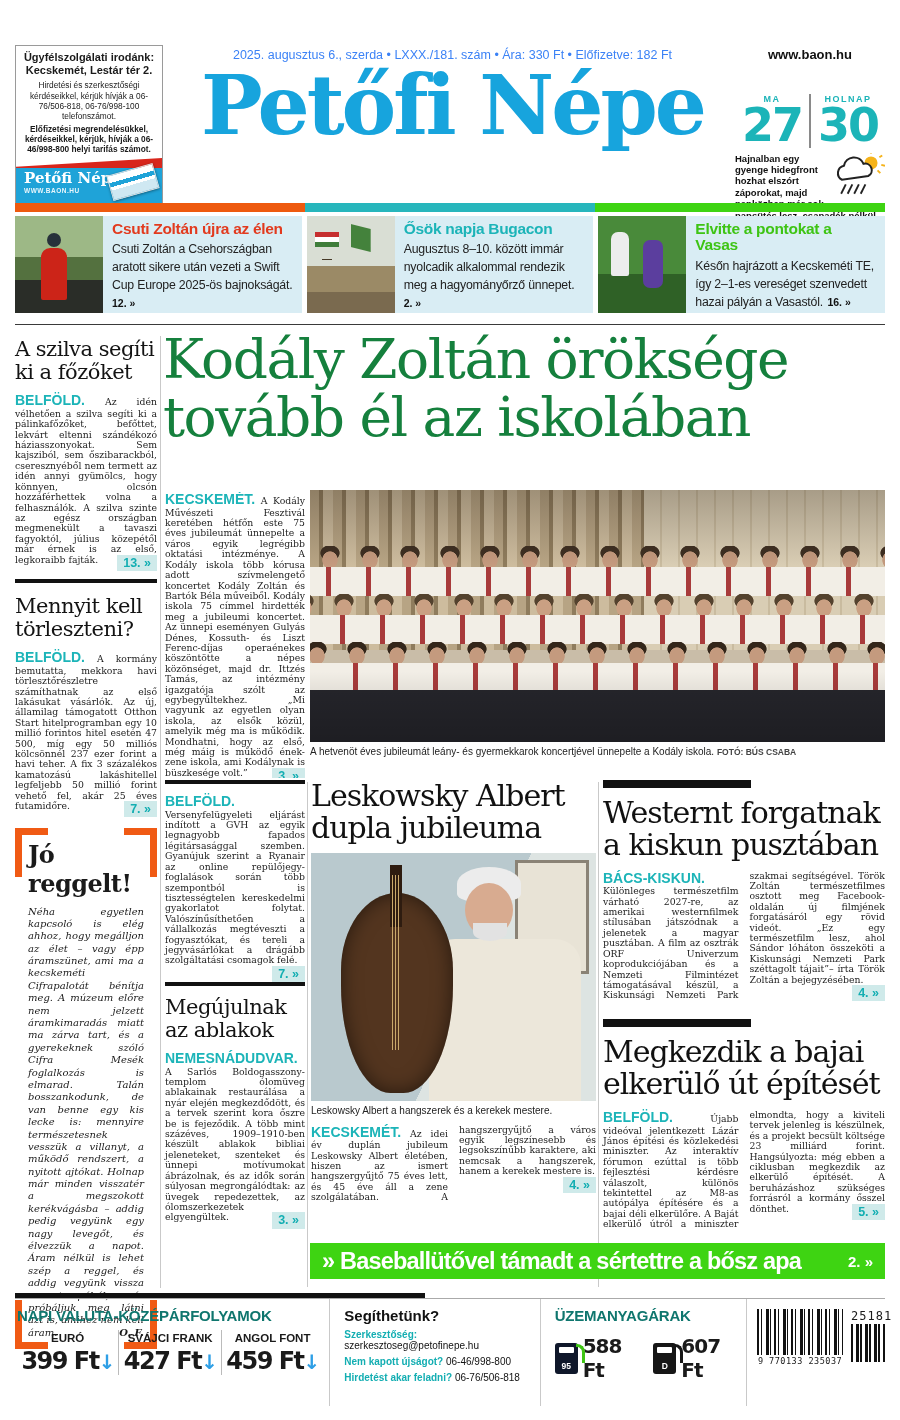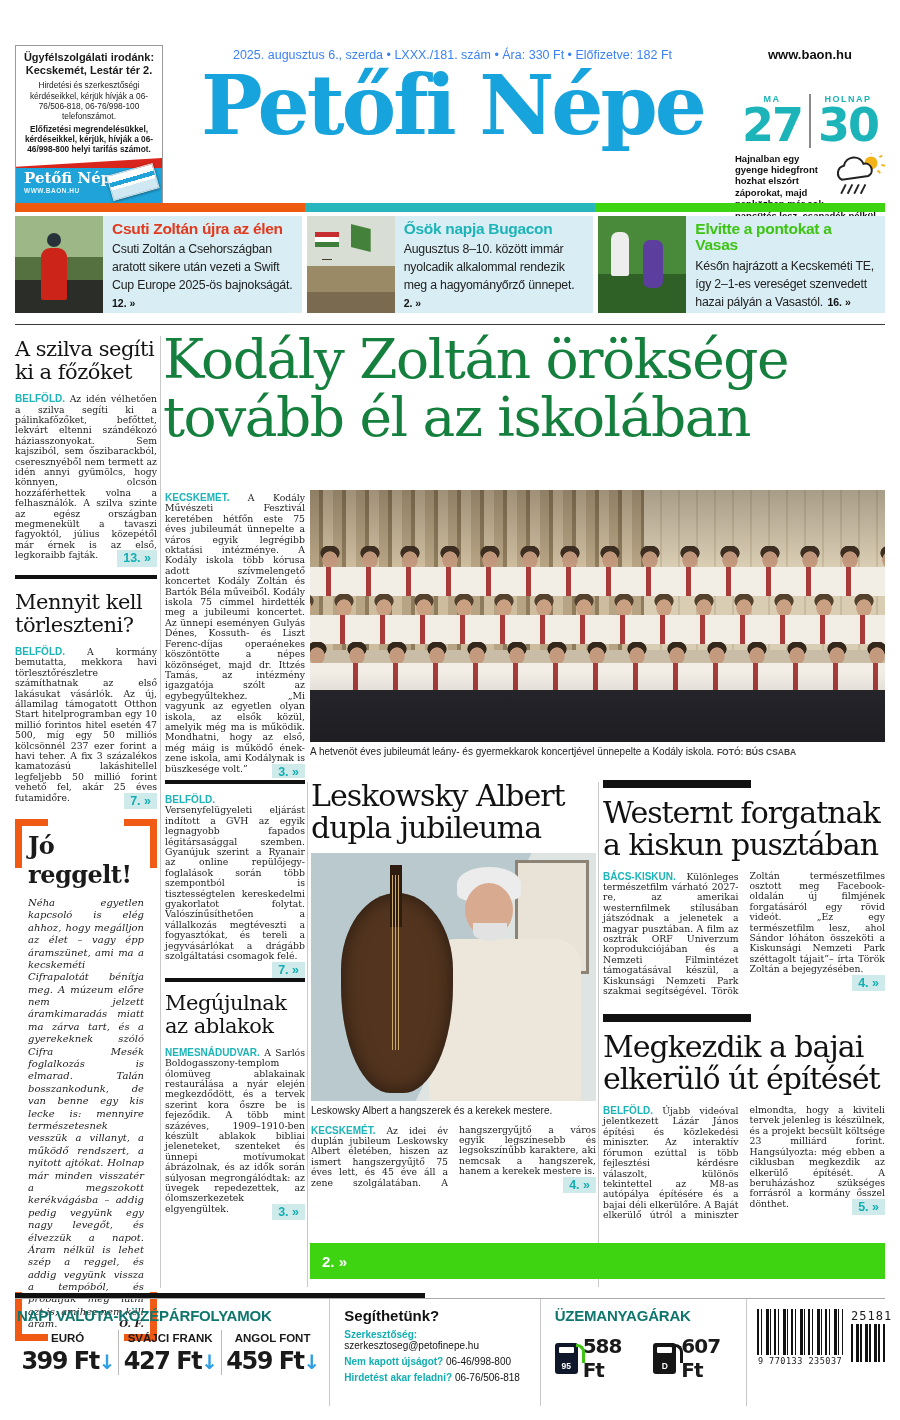--- a/index.html
+++ b/index.html
@@ -67,21 +67,21 @@
   .p3{background:linear-gradient(180deg,#498a3a 0 60%,#2f6126 60%);}
   .p3::before{content:"";position:absolute;left:13px;top:16px;width:18px;height:44px;background:#ededed;border-radius:7px 7px 2px 2px;}
   .p3::after{content:"";position:absolute;left:45px;top:24px;width:20px;height:48px;background:#5b3e9e;border-radius:7px;}
 
   .main-rule{position:absolute;left:15px;top:324px;width:870px;border-top:1.5px solid #3a3a3a;}
 
   
   .head-sm{font-size:21px;line-height:1.1;letter-spacing:-.5px;margin:0 0 9px;color:#131313;font-weight:400;}
   .body-txt{font-family:"DejaVu Serif","Liberation Serif",serif;font-size:9.3px;line-height:1.12;
             text-align:justify;margin:0;color:#1c1c1c;}
-  .loc{font-family:"Liberation Sans",sans-serif;color:#1cb4b8;font-weight:bold;font-size:10px;}
+  .loc{font-family:"Liberation Sans",sans-serif;color:#1cb4b8;font-weight:bold;font-size:14px;}
   .pref{float:right;background:#cfeaea;color:#13aeb2;font-weight:bold;font-family:"Liberation Sans",sans-serif;
         font-size:12.5px;line-height:1.3;padding:0 6px;margin-left:5px;}
   .bar-full{height:4px;background:#111;}
   .bar-half{width:148px;height:8px;background:#111;}
 
   
   .left-col{position:absolute;left:15px;top:338px;width:142px;}
   .lc-div{border-top:4px solid #111;margin:14px 0 12px;}
 
   .jr{position:relative;margin-top:16px;padding:12px 13px 10px;}
@@ -393,20 +393,21 @@
     <div class="two-col">
       <p class="body-txt">
         <span class="loc">BELFÖLD.</span>
         <span>Újabb videóval jelentkezett Lázár János építési és közlekedési miniszter. Az interaktív fórumon ezúttal is több fejlesztési kérdésre válaszolt, különös tekintettel az M8-as autópálya építésére és a bajai déli elkerülőre. A Baját elkerülő útról a miniszter elmondta, hogy a kiviteli tervek jelenleg is készülnek, és a projekt becsült költsége 23 milliárd forint. Hangsúlyozta: még ebben a ciklusban megkezdik az elkerülő építését. A beruházáshoz szükséges forrásról a kormány ősszel dönthet.</span>
         <span class="pref">5. »</span>
       </p>
     </div>
   </div>
 
   <div class="banner">
+    <span class="banner-text">» Baseballütővel támadt a sértettre a bősz apa</span>
     <span class="banner-ref">2. »</span>
   </div>
 
   <div class="f-black"></div>
   <div class="footer">
     <div class="f-sec f-valuta">
       <div class="f-title">NAPI VALUTA-KÖZÉPÁRFOLYAMOK</div>
       <div class="f-cur-row">
         <div class="f-cur">
           <div class="f-cur-label">EURÓ</div>

